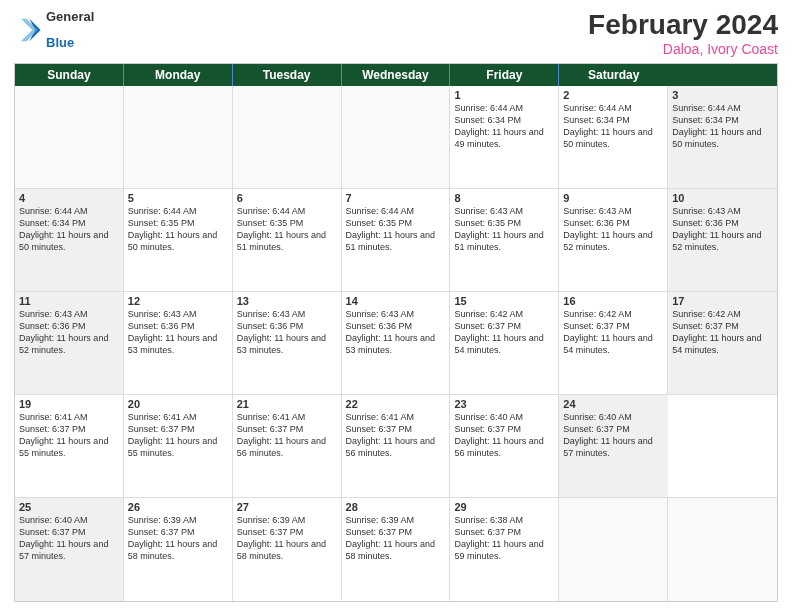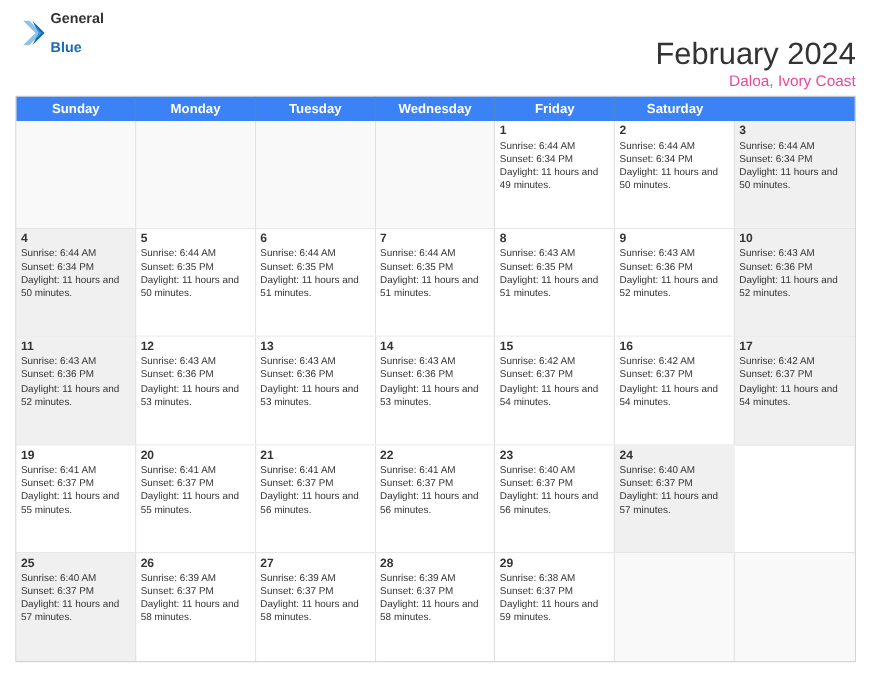--- a/index.html
+++ b/index.html
@@ -40,40 +40,39 @@
     .logo-text .blue { color: #1a6ab1; }
     .logo-icon {
       width: 28px;
       height: 28px;
     }
     .title-block {
       text-align: right;
     }
     .title-block h1 {
       font-size: 28px;
-      font-weight: normal;
+      font-weight: bold;
       color: #333;
       line-height: 1.1;
-      margin-top: 24px;
     }
     .title-block h2 {
       font-size: 14px;
       font-weight: normal;
       color: #ec4899;
     }
     .calendar {
       flex: 1;
       display: flex;
       flex-direction: column;
       border: 1px solid #ccc;
     }
     .cal-header {
       display: grid;
       grid-template-columns: repeat(7, 1fr);
-      background: #3b82f6;
+      background: #14532d;
     }
     .cal-header-cell {
       color: #fff;
       font-size: 12px;
       font-weight: bold;
       text-align: center;
       padding: 4px 2px;
       border-right: 1px solid #4a8acc;
     }
     .cal-header-cell:last-child { border-right: none; }

